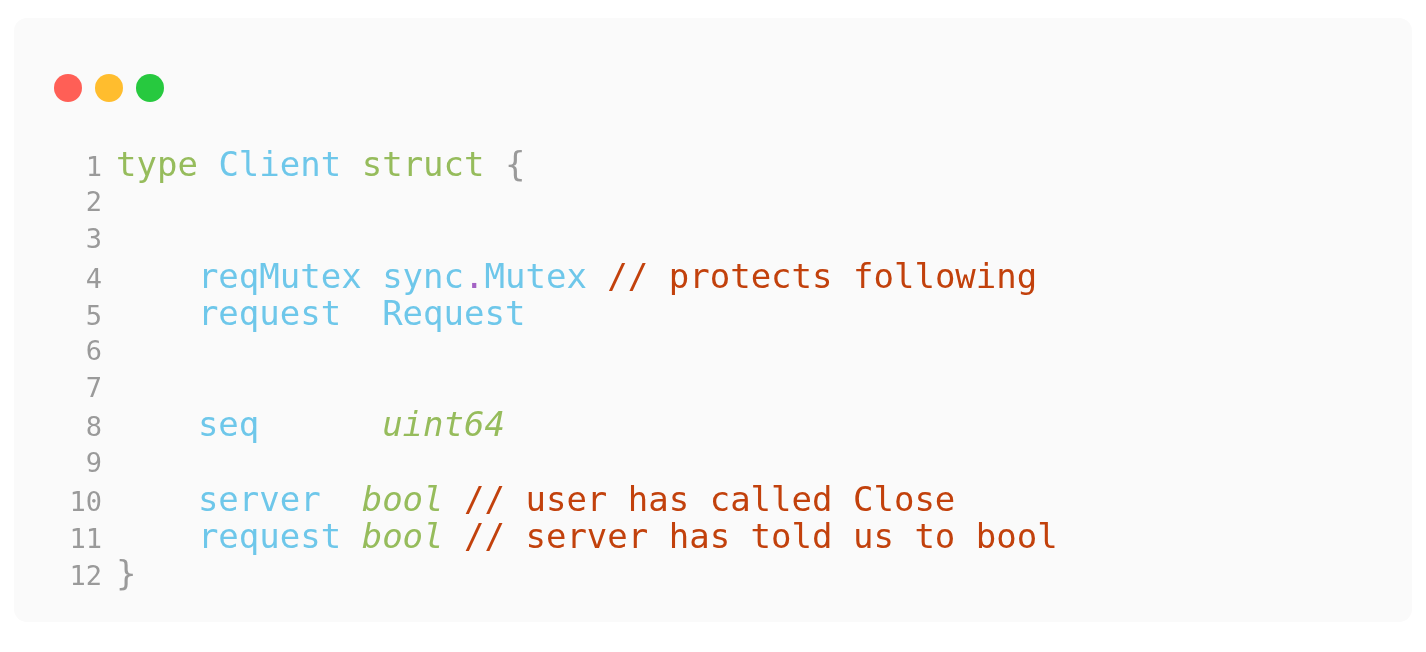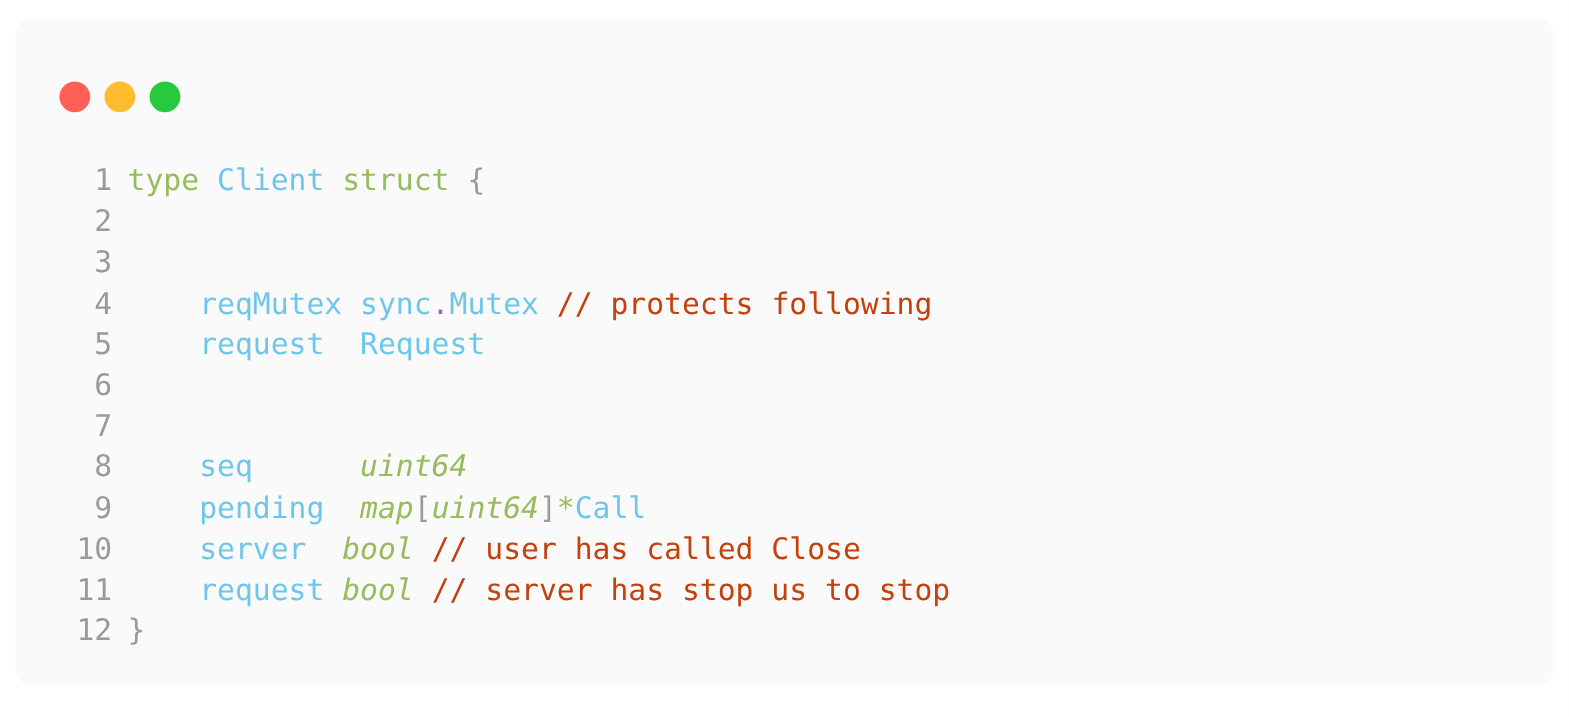--- a/index.html
+++ b/index.html
@@ -69,21 +69,21 @@
     padding-right: 0;
     user-select: none;
     font-size: 27px;
     font-family: "DejaVu Sans Mono", monospace;
   }
 
   .code-text {
     padding-left: 14px;
     white-space: pre;
     font-family: "DejaVu Sans Mono", monospace;
-    font-size: 27px;
+    font-size: 34px;
   }
 
   .tok-kw      { color: #96bc5c; }
   .tok-type    { color: #96bc5c; font-style: italic; }
   .tok-ident   { color: #6ec7ea; }
   .tok-comment { color: #c2410c; }
   .tok-punc    { color: #9a9a9a; }
   .tok-dot     { color: #a362c4; }
   .tok-op      { color: #96bc5c; }
   .tok-plain   { color: #9a9a9a; }
@@ -101,19 +101,19 @@
 
   <div class="code-area" id="code-area">
       <div class="code-line"><span class="ln">1</span><span class="code-text"><span class="tok-kw">type</span><span class="tok-plain"> </span><span class="tok-ident">Client</span><span class="tok-plain"> </span><span class="tok-kw">struct</span><span class="tok-plain"> </span><span class="tok-punc">{</span></span></div>
       <div class="code-line"><span class="ln">2</span></div>
       <div class="code-line"><span class="ln">3</span><span class="code-text"></span></div>
       <div class="code-line"><span class="ln">4</span><span class="code-text"><span class="tok-plain">    </span><span class="tok-ident">reqMutex</span><span class="tok-plain"> </span><span class="tok-ident">sync</span><span class="tok-dot">.</span><span class="tok-ident">Mutex</span><span class="tok-plain"> </span><span class="tok-comment">// protects following</span></span></div>
       <div class="code-line"><span class="ln">5</span><span class="code-text"><span class="tok-plain">    </span><span class="tok-ident">request</span><span class="tok-plain">  </span><span class="tok-ident">Request</span></span></div>
       <div class="code-line"><span class="ln">6</span><span class="code-text"></span></div>
       <div class="code-line"><span class="ln">7</span></div>
       <div class="code-line"><span class="ln">8</span><span class="code-text"><span class="tok-plain">    </span><span class="tok-ident">seq</span><span class="tok-plain">      </span><span class="tok-type">uint64</span></span></div>
-      <div class="code-line"><span class="ln">9</span><span class="code-text"><span class="tok-plain">    </span><span class="tok-ident">pending</span><span class="tok-plain">  </span><span class="tok-type">map</span><span class="tok-punc">[</span><span class="tok-type">uint64</span><span class="tok-punc">]</span><span class="tok-op">*</span><span class="tok-ident">Call</span></span></div>
+      <div class="code-line"><span class="ln">9</span></div>
       <div class="code-line"><span class="ln">10</span><span class="code-text"><span class="tok-plain">    </span><span class="tok-ident">server</span><span class="tok-plain">  </span><span class="tok-type">bool</span><span class="tok-plain"> </span><span class="tok-comment">// user has called Close</span></span></div>
-      <div class="code-line"><span class="ln">11</span><span class="code-text"><span class="tok-plain">    </span><span class="tok-ident">request</span><span class="tok-plain"> </span><span class="tok-type">bool</span><span class="tok-plain"> </span><span class="tok-comment">// server has stop us to stop</span></span></div>
+      <div class="code-line"><span class="ln">11</span><span class="code-text"><span class="tok-plain">    </span><span class="tok-ident">request</span><span class="tok-plain"> </span><span class="tok-type">bool</span><span class="tok-plain"> </span><span class="tok-comment">// server has told us to bool</span></span></div>
       <div class="code-line"><span class="ln">12</span><span class="code-text"><span class="tok-punc">}</span></span></div>
     </div>
 
 </div>
 
 </body></html>

